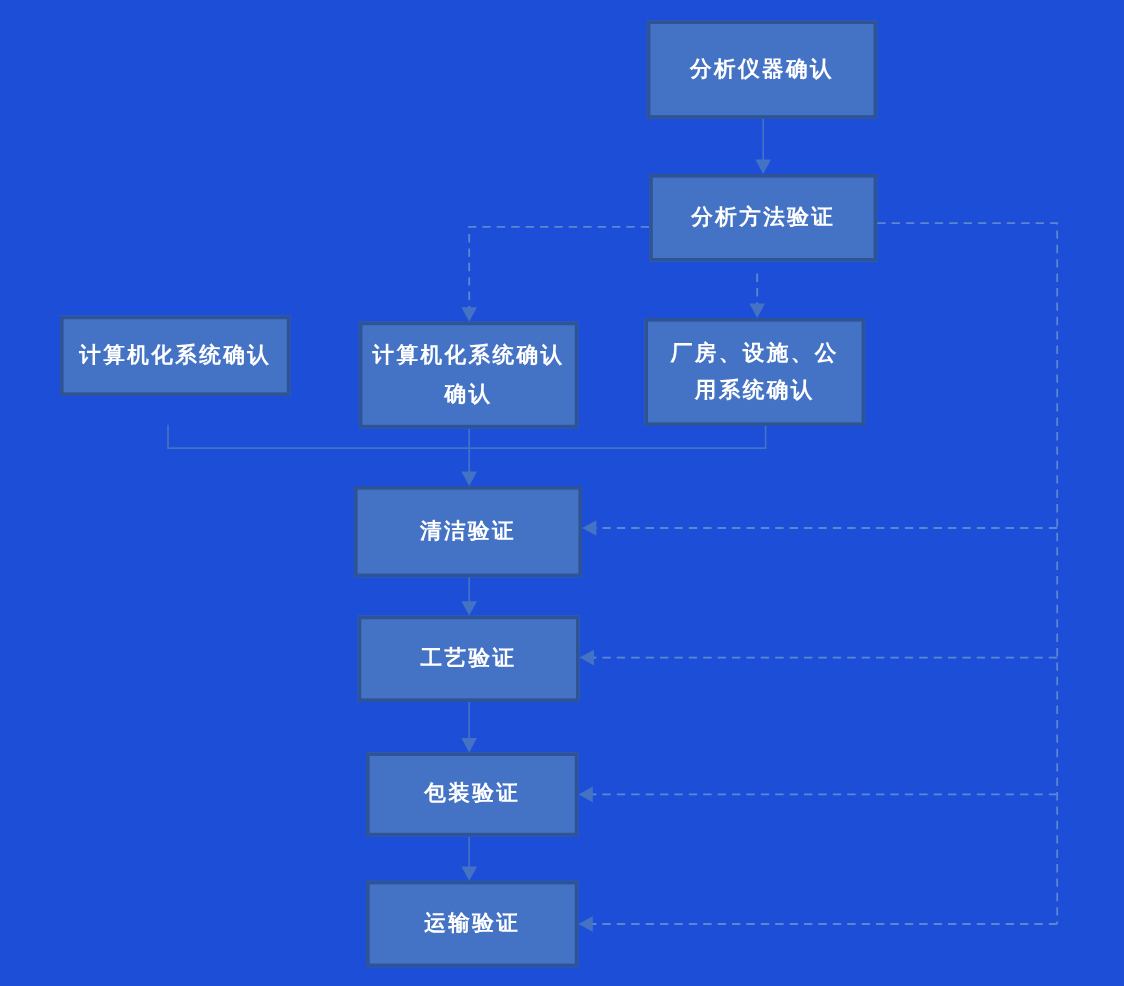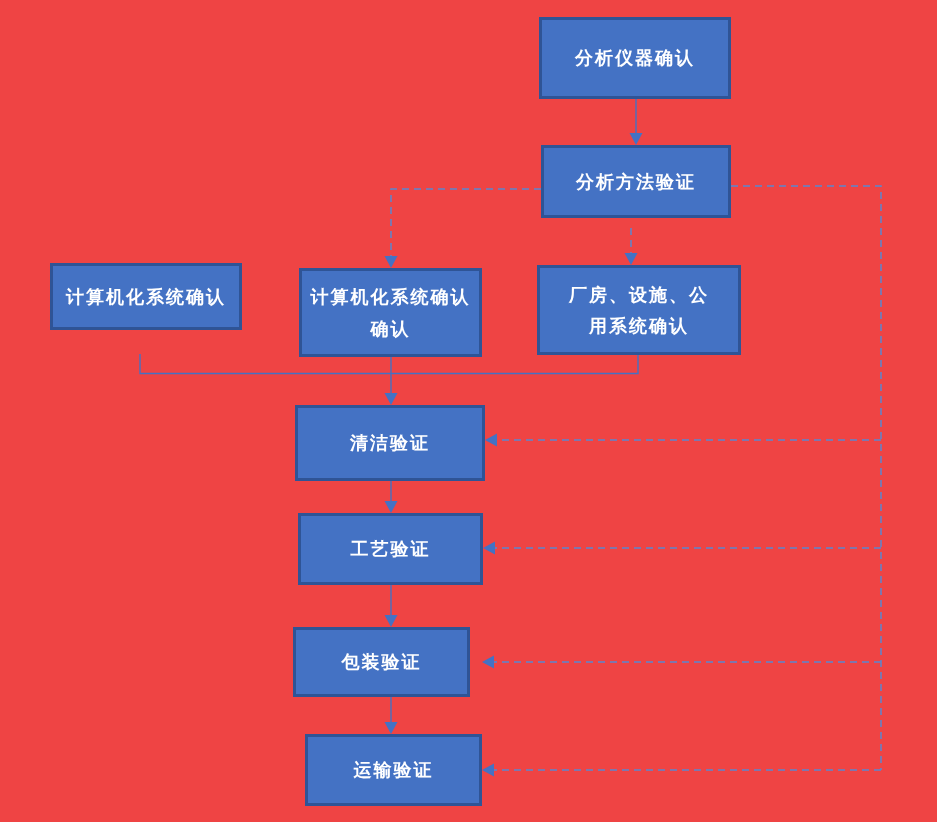--- a/index.html
+++ b/index.html
@@ -56,30 +56,30 @@
   }
   .arrowhead {
     fill: var(--line);
     stroke: none;
   }
   
   #n0 { left: 539px; top: 17px;  width: 192px; height: 82px; }
   #n1 { left: 541px; top: 145px; width: 190px; height: 73px; }
   #n2 { left: 50px;  top: 263px; width: 192px; height: 67px; }
   #n3 { left: 299px; top: 268px; width: 183px; height: 89px; }
-  #n4 { left: 537px; top: 265px; width: 204px; height: 90px; }
+  #n4 { left: 537px; top: 265px; width: 184px; height: 90px; }
   #n5 { left: 295px; top: 405px; width: 190px; height: 76px; }
   #n6 { left: 298px; top: 513px; width: 185px; height: 72px; }
-  #n7 { left: 293px; top: 627px; width: 177px; height: 70px; text-align: right; }
+  #n7 { left: 305px; top: 627px; width: 177px; height: 70px; text-align: right; }
   #n8 { left: 305px; top: 734px; width: 177px; height: 72px; }
 </style>
 </head>
 <body>
 
-<div id="canvas" style="--box-fill: #4472C4; --box-border: #2F5496; --box-text: #FFFFFF; --line: #4472C4; --dline: #5B87CF; background: #ef4444;">
+<div id="canvas" style="--box-fill: #4472C4; --box-border: #2F5496; --box-text: #FFFFFF; --line: #4472C4; --dline: #5B87CF; background: #1d4ed8;">
 
   <svg class="edges" width="937" height="822" viewBox="0 0 937 822">
 
     <path class="edge-solid" d="M636 99 L636 134"></path>
     <polygon class="arrowhead" points="629.5,133 642.5,133 636,145"></polygon>
 
     <path class="edge-solid" d="M140 354 L140 373.5 L638 373.5 L638 355"></path>
     <path class="edge-solid" d="M391 357 L391 394"></path>
     <polygon class="arrowhead" points="384.5,393 397.5,393 391,405"></polygon>
 

